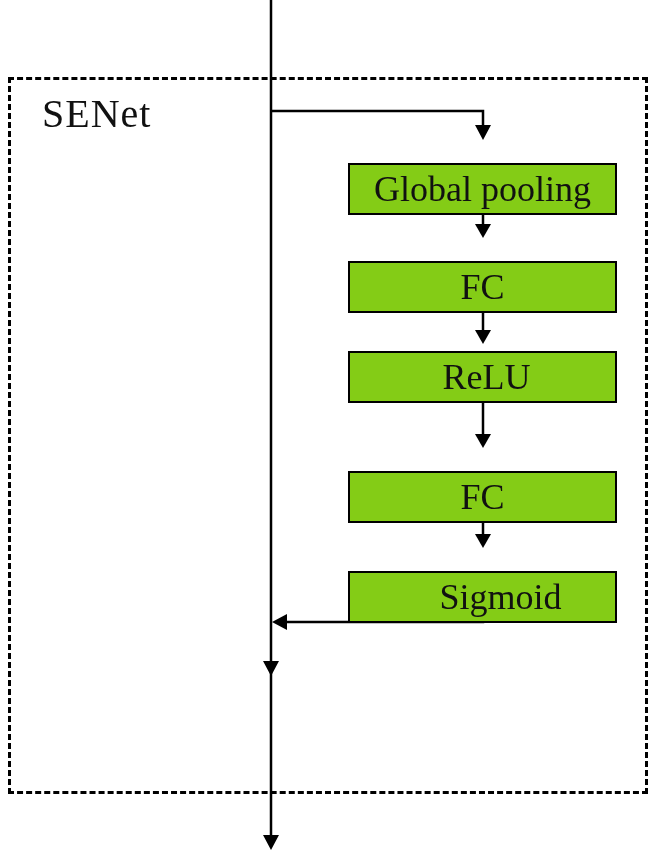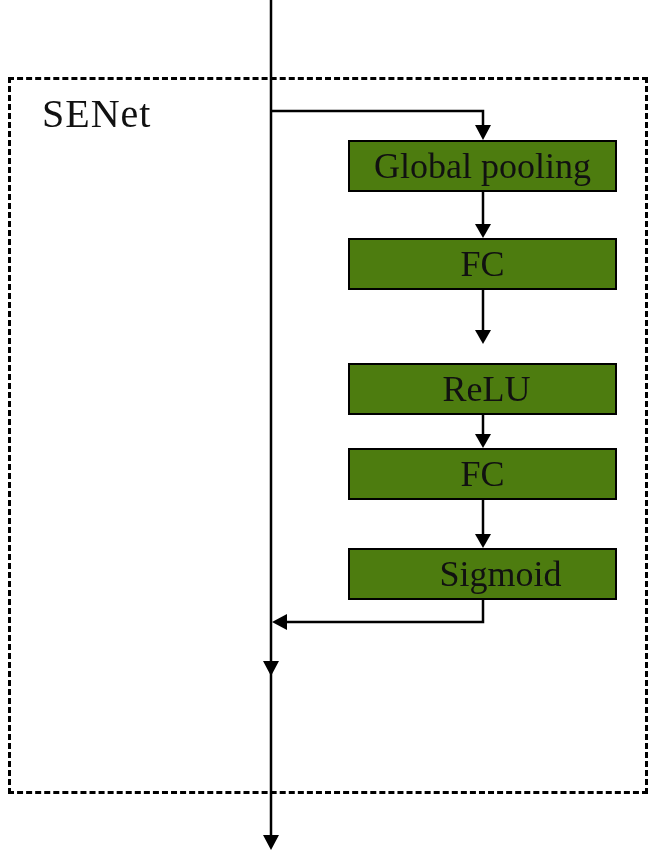--- a/index.html
+++ b/index.html
@@ -38,38 +38,39 @@
     position: absolute;
     left: 42px;
     top: 90px;
     font-size: 40px;
     color: #111111;
     z-index: 3;
     letter-spacing: 1px;
   }
   .block {
     position: absolute;
-    background: #4d7c0f;
+    background: #84cc16;
     border: 2.5px solid #000000;
     box-sizing: border-box;
     display: flex;
     align-items: center;
     justify-content: center;
     z-index: 3;
     font-size: 36px;
     color: #111111;
+    margin-top: 23px;
   }
   .stack {
     left: 348px;
     width: 269px;
     height: 52px;
   }
   .b-gp   { top: 140px; }
   .b-fc1  { top: 238px; }
-  .b-relu { top: 363px; padding-left: 8px; }
+  .b-relu { top: 328px; padding-left: 8px; }
   .b-fc2  { top: 448px; }
   .b-sig  { top: 548px; padding-left: 36px; }
   .b-scale {
     left: 180px;
     top: 676px;
     width: 182px;
     height: 62px;
     font-size: 34px;
   }
 </style>

